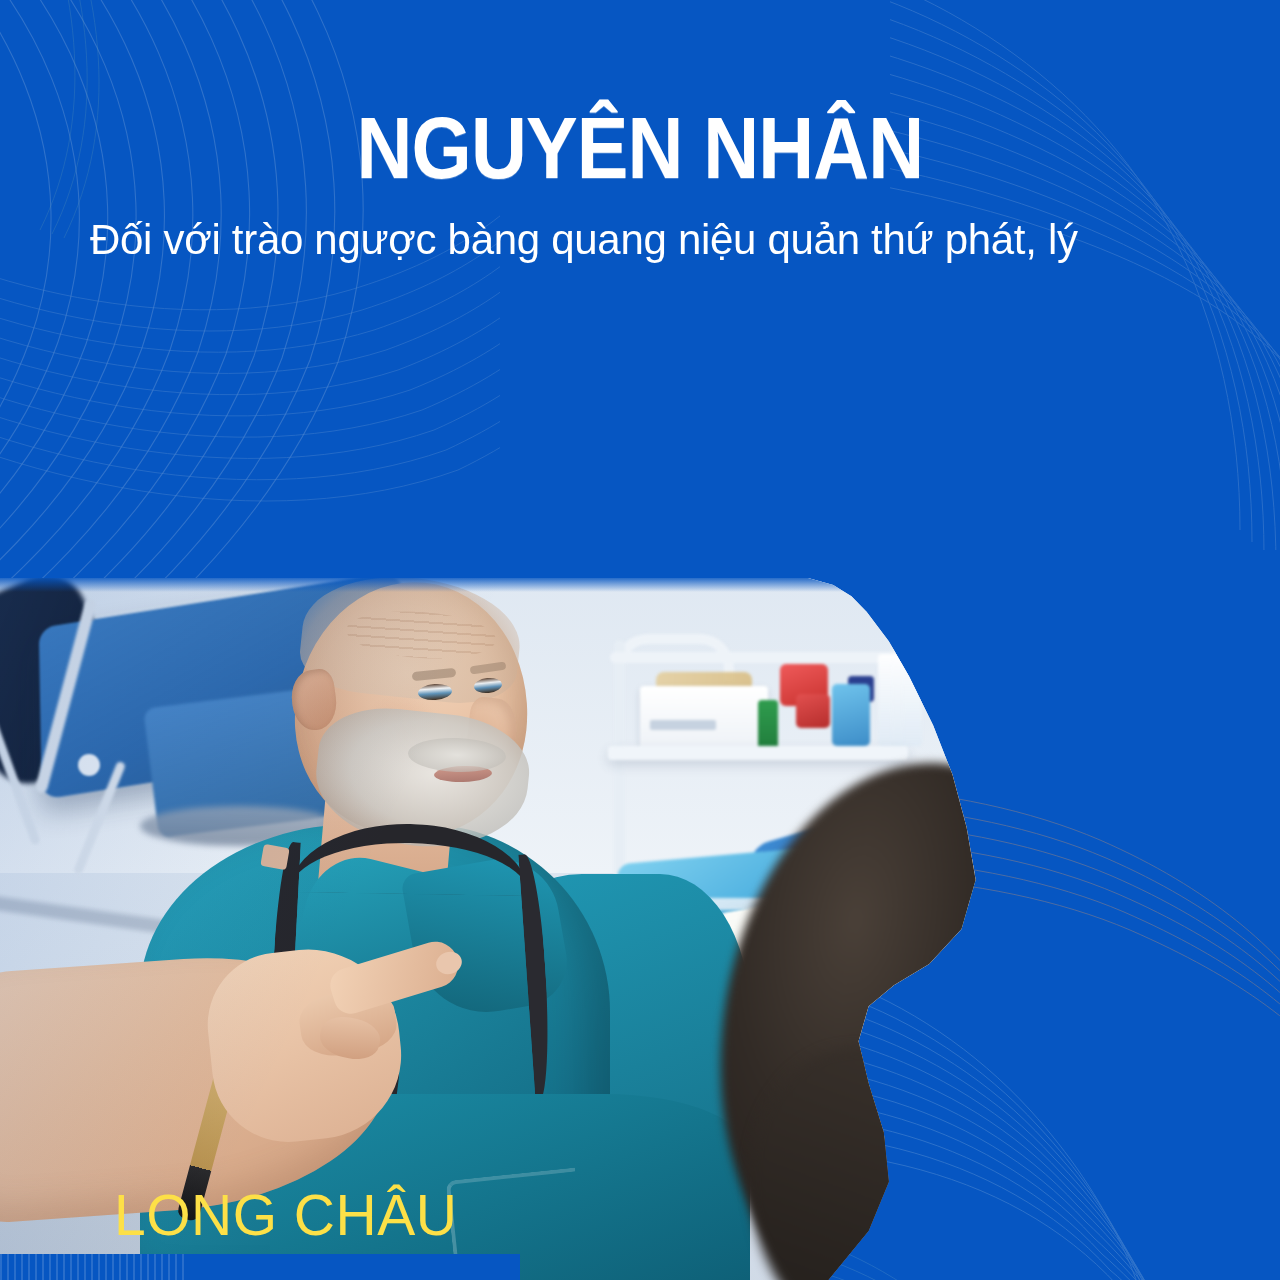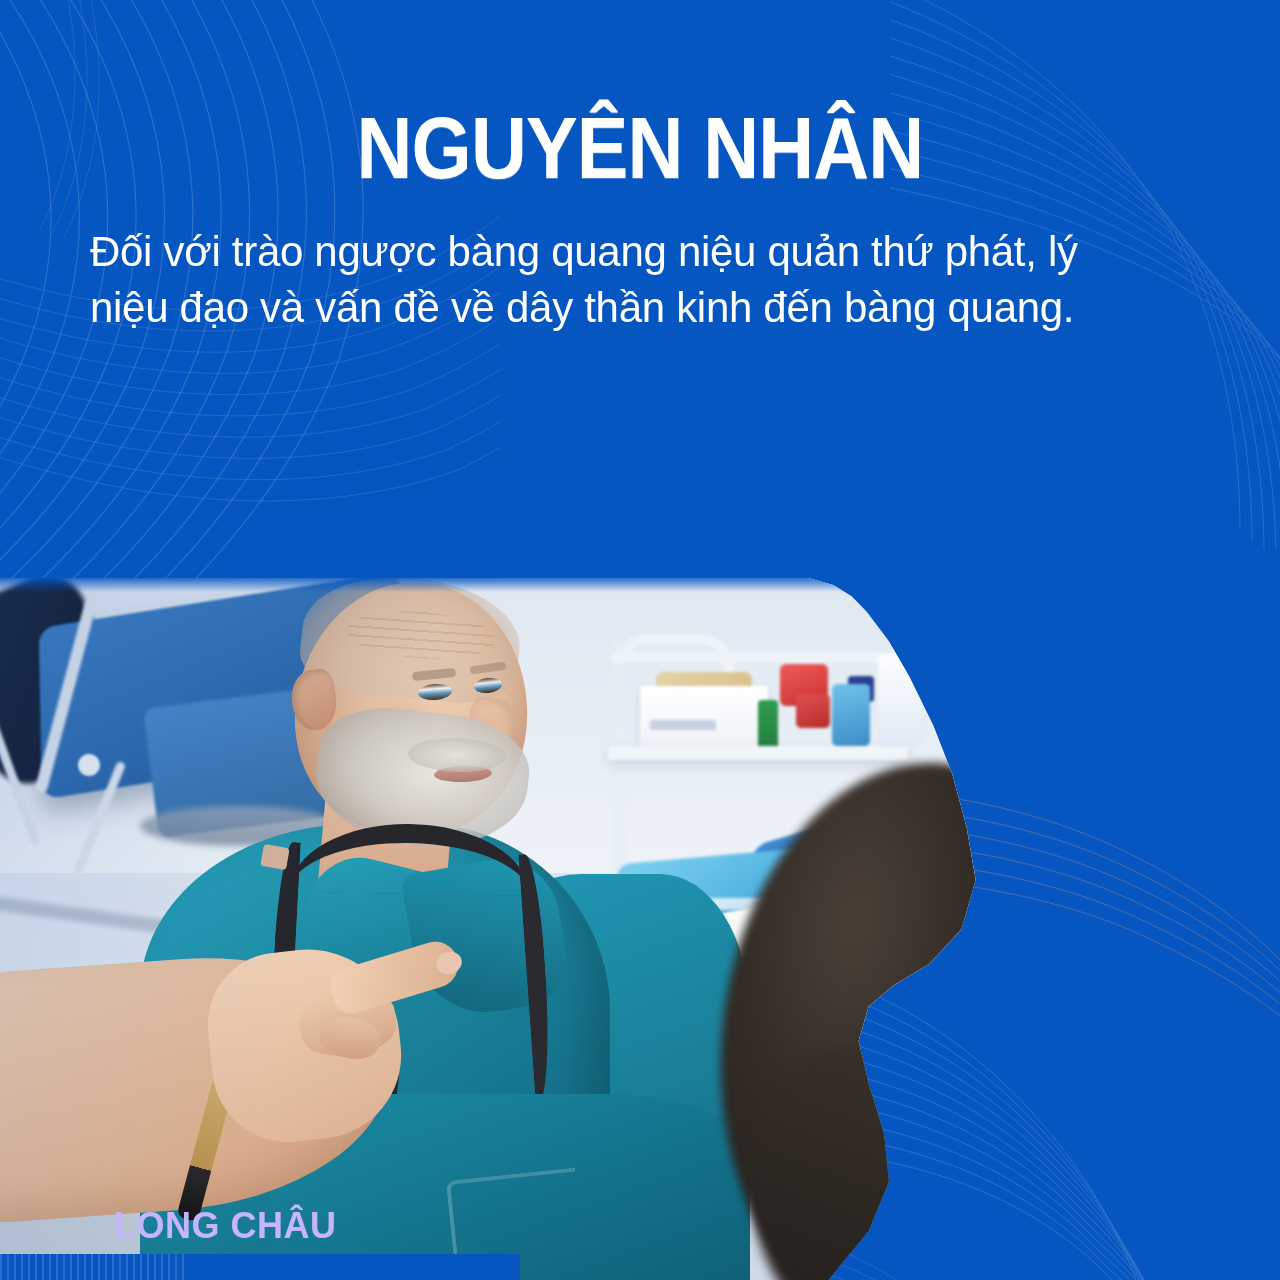--- a/index.html
+++ b/index.html
@@ -35,21 +35,21 @@
     line-height:1;
     font-weight:bold;
     letter-spacing:-1px;
     transform:scaleX(0.88);
     text-shadow:0 1px 0 rgba(255,255,255,.25);
   }
 
   
   .body-copy {
     position:absolute;
-    left:90px; top:224px;
+    left:90px; top:212px;
     width:1105px;
     color:#ffffff;
     font-size:42px;
     line-height:1.33;
     font-weight:400;
     letter-spacing:-0.3px;
   }
   .body-copy .ln { display:block; white-space:nowrap; }
 
   
@@ -586,21 +586,21 @@
     position:absolute; left:-2px; top:56px;
     color:#ffffff; font-size:19px; font-weight:400; white-space:nowrap;
     letter-spacing:.2px;
   }
   .logo-text { padding-bottom:2px; }
   .logo-sub {
     color:#ffffff; font-size:23px; font-weight:bold;
     letter-spacing:3.2px; line-height:1.1; margin-bottom:2px;
   }
   .logo-main {
-    color:#c4b5fd; font-size:36px; font-weight:bold;
+    color:#fde047; font-size:57px; font-weight:normal;
     letter-spacing:.5px; line-height:1;
   }
 </style>
 </head>
 <body>
 
 <div class="canvas">
 
   <svg class="deco deco-tl" viewBox="0 0 620 900" preserveAspectRatio="none">
     <g fill="none" stroke="#8fb2de" stroke-width="1.1" opacity="0.55">
@@ -688,21 +688,20 @@
       <path d="M-10,200 C40,150 120,120 210,130"></path>
       <path d="M-10,185 C44,136 124,108 214,118"></path>
       <path d="M-10,170 C48,122 128,96 218,106"></path>
     </g>
   </svg>
 
   <div class="headline">NGUYÊN NHÂN</div>
 
   <div class="body-copy">
     <span class="ln">Đối với trào ngược bàng quang niệu quản thứ phát, lý</span>
-    <span class="ln">niệu đạo và vấn đề về dây thần kinh đến bàng quang.</span>
   </div>
 
   <div class="photo">
     <div class="room"></div>
     <div class="wall-upper"></div>
     <div class="floor"></div>
 
     <div>
       <div class="exam-chair-back"></div>
       <div class="exam-chair-seat"></div>

